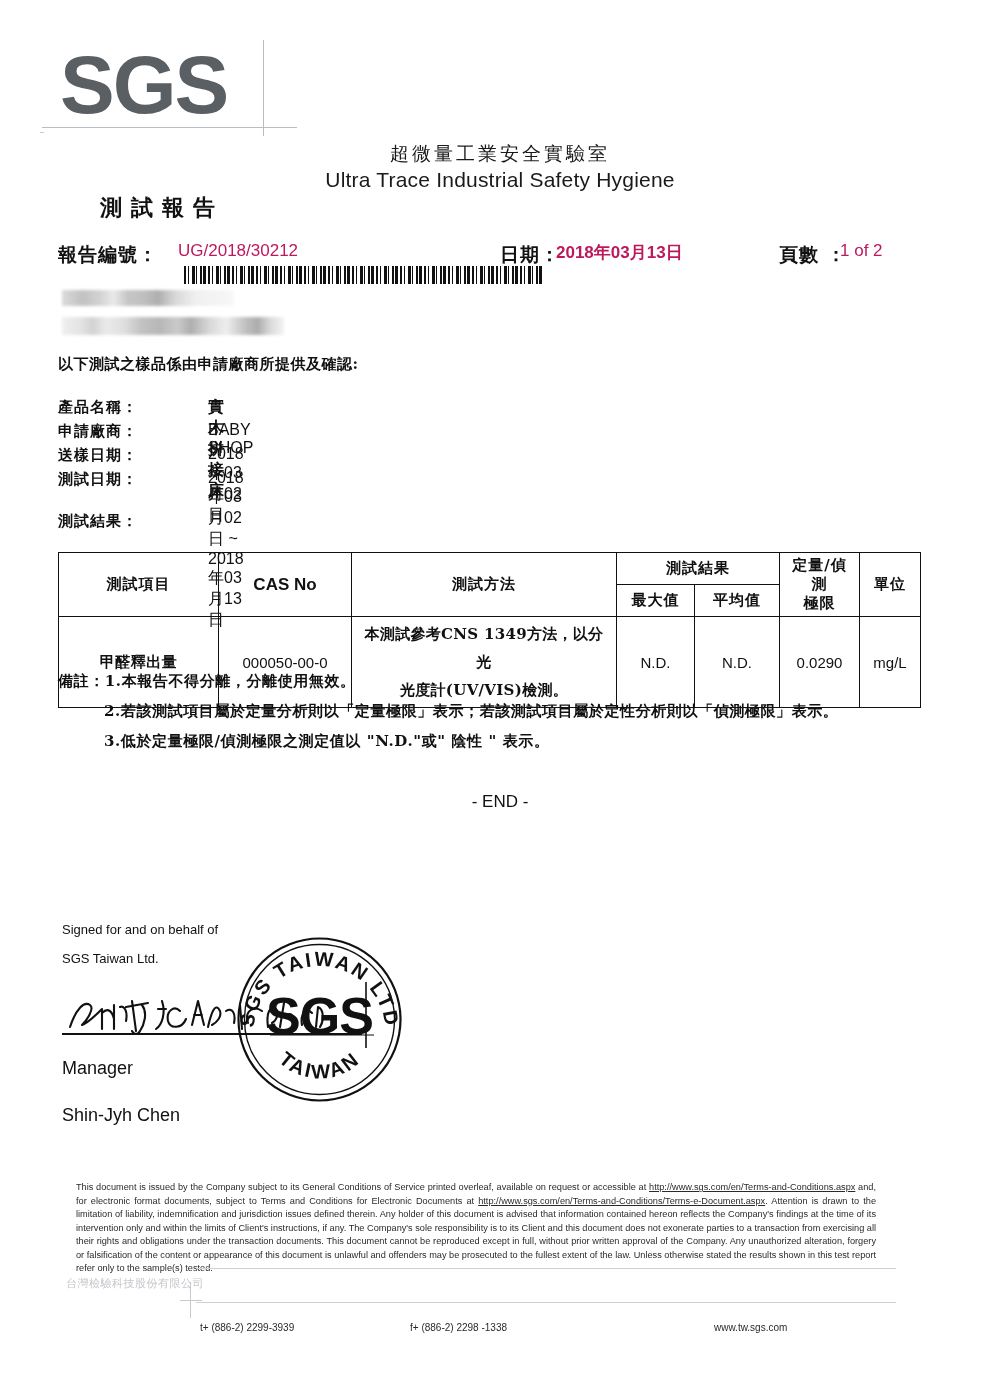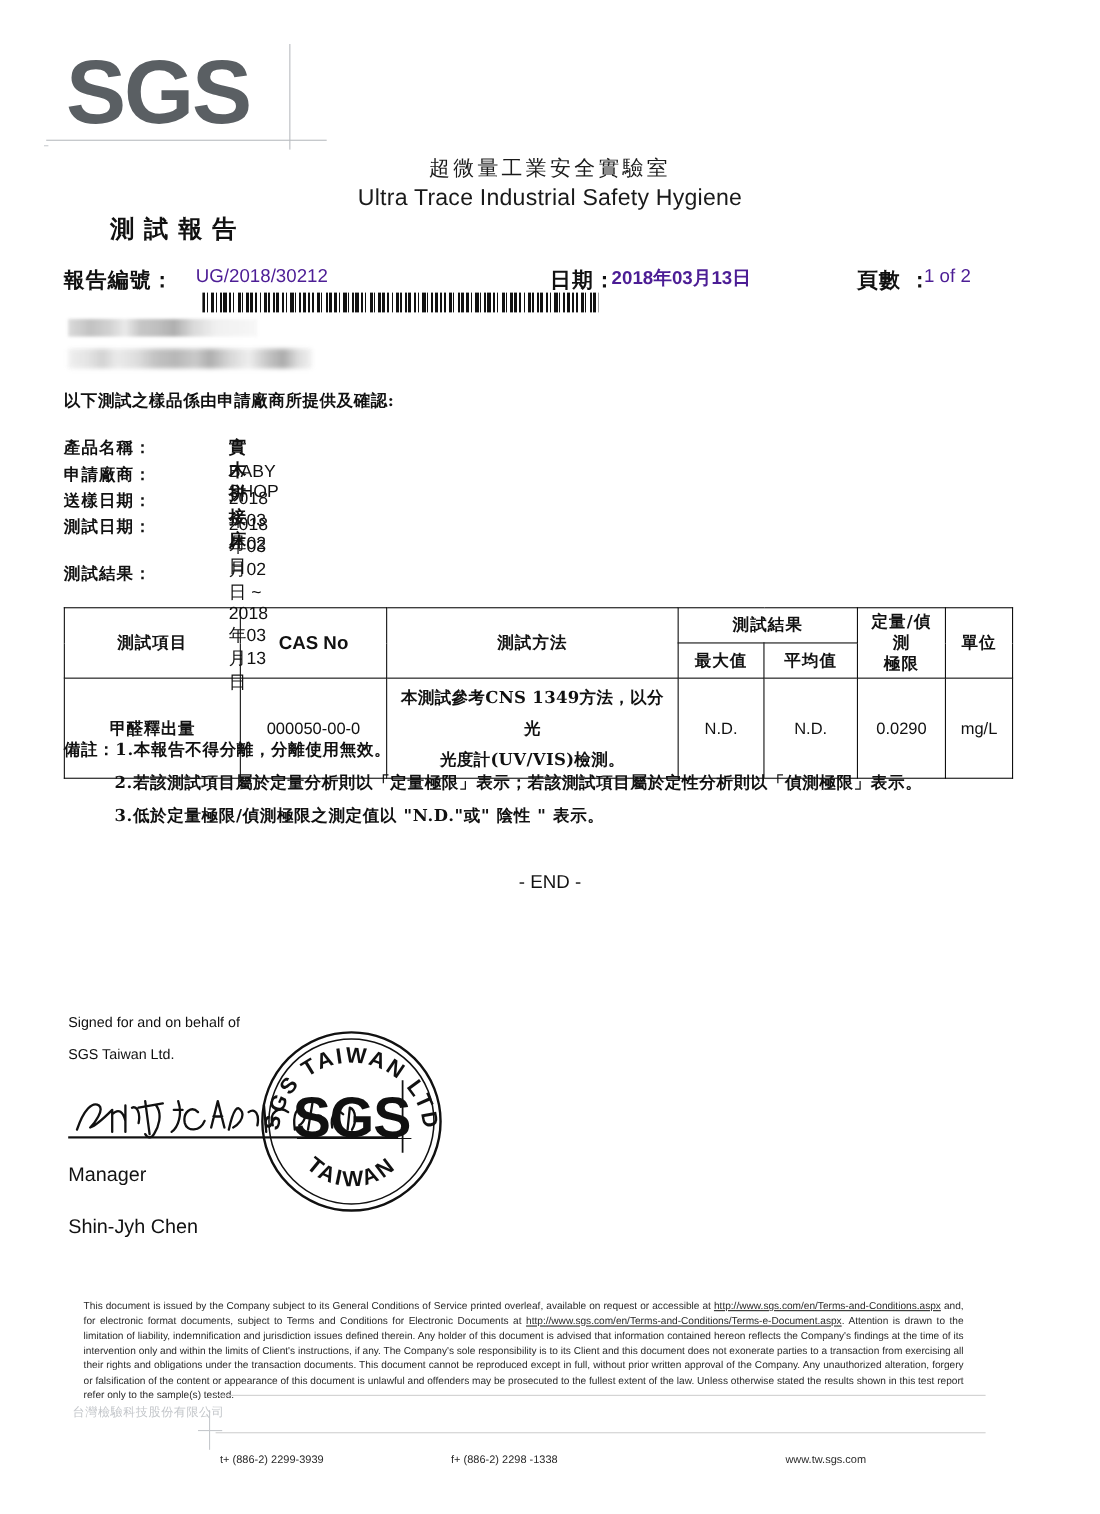--- a/index.html
+++ b/index.html
@@ -88,21 +88,21 @@
   .meta-label {
     font-family: "DejaVu Serif", serif;
     font-weight: bold;
     font-size: 19px;
     letter-spacing: 1px;
     color: #111;
   }
   .meta-value {
     font-family: "Liberation Sans", sans-serif;
     font-size: 17px;
-    color: #4c1d95;
+    color: #be185d;
   }
   .m-reportno-label { position: absolute; left: 58px; top: 2px; }
   .m-reportno-value { position: absolute; left: 178px; top: 1px; }
   .m-date-label { position: absolute; left: 500px; top: 2px; }
   .m-date-value { position: absolute; left: 556px; top: 1px; font-weight: bold; }
   .m-pages-label { position: absolute; left: 779px; top: 2px; }
   .m-pages-value { position: absolute; left: 840px; top: 1px; }
 
   
   .barcode {

